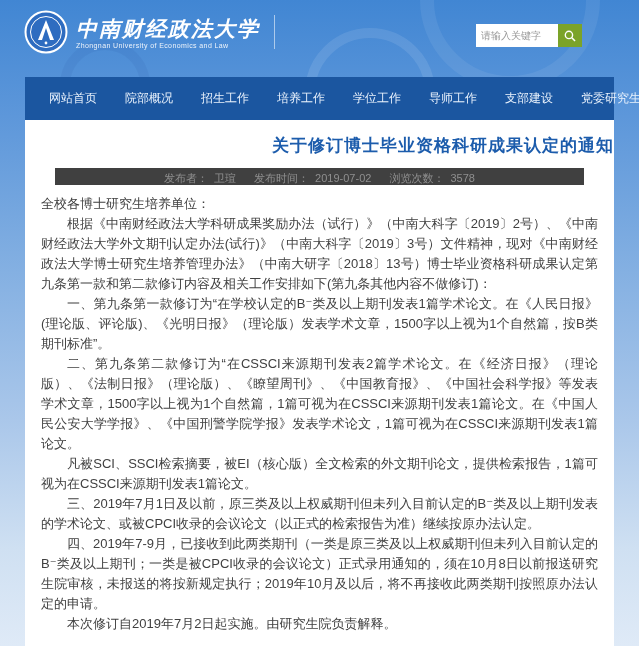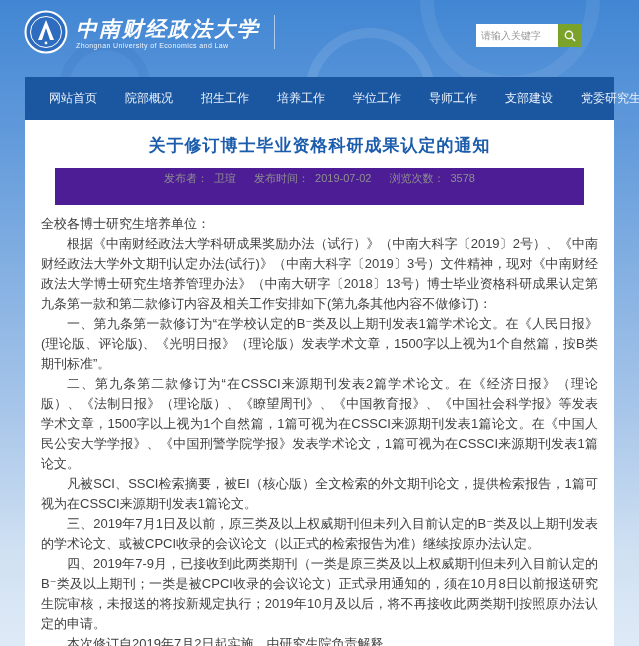--- a/index.html
+++ b/index.html
@@ -34,23 +34,23 @@
   .search button { width:24px; height:23px; border:none; background:var(--search-green,#7ba329);
                    display:flex; align-items:center; justify-content:center; cursor:pointer; }
 
   
   .nav { position:relative; margin:0 25px; width:589px; height:43px;
          background:var(--nav-blue,#1b56a0); display:flex; align-items:center; padding-left:10px; }
   .nav a { color:#e8f1fc; font-size:12px; text-decoration:none; padding:0 14px; white-space:nowrap; }
 
   
   .panel { position:relative; margin:0 25px; width:589px; height:551px; background:#fff; }
-  .panel h1 { text-align:center; color:var(--title-blue,#1c5cac); font-size:17px;
+  .panel h1 { text-align:right; color:var(--title-blue,#1c5cac); font-size:17px;
               font-weight:bold; padding:14px 0 11px; letter-spacing:1px; }
-  .meta { margin:0 30px; height:37px; line-height:21px; background:#4c1d95;
+  .meta { margin:0 30px; height:17px; line-height:21px; background:#404040;
           text-align:center; font-size:11px; color:#8f8f8f; }
   .meta span { margin:0 3px; }
   .meta .gap { margin-left:12px; }
 
   article { padding:9px 16px 0; font-size:13px; line-height:20px; color:#404040;
             text-align:justify; }
   article p { margin:0; }
   article p.indent { text-indent:2em; }
 </style>
 </head>

